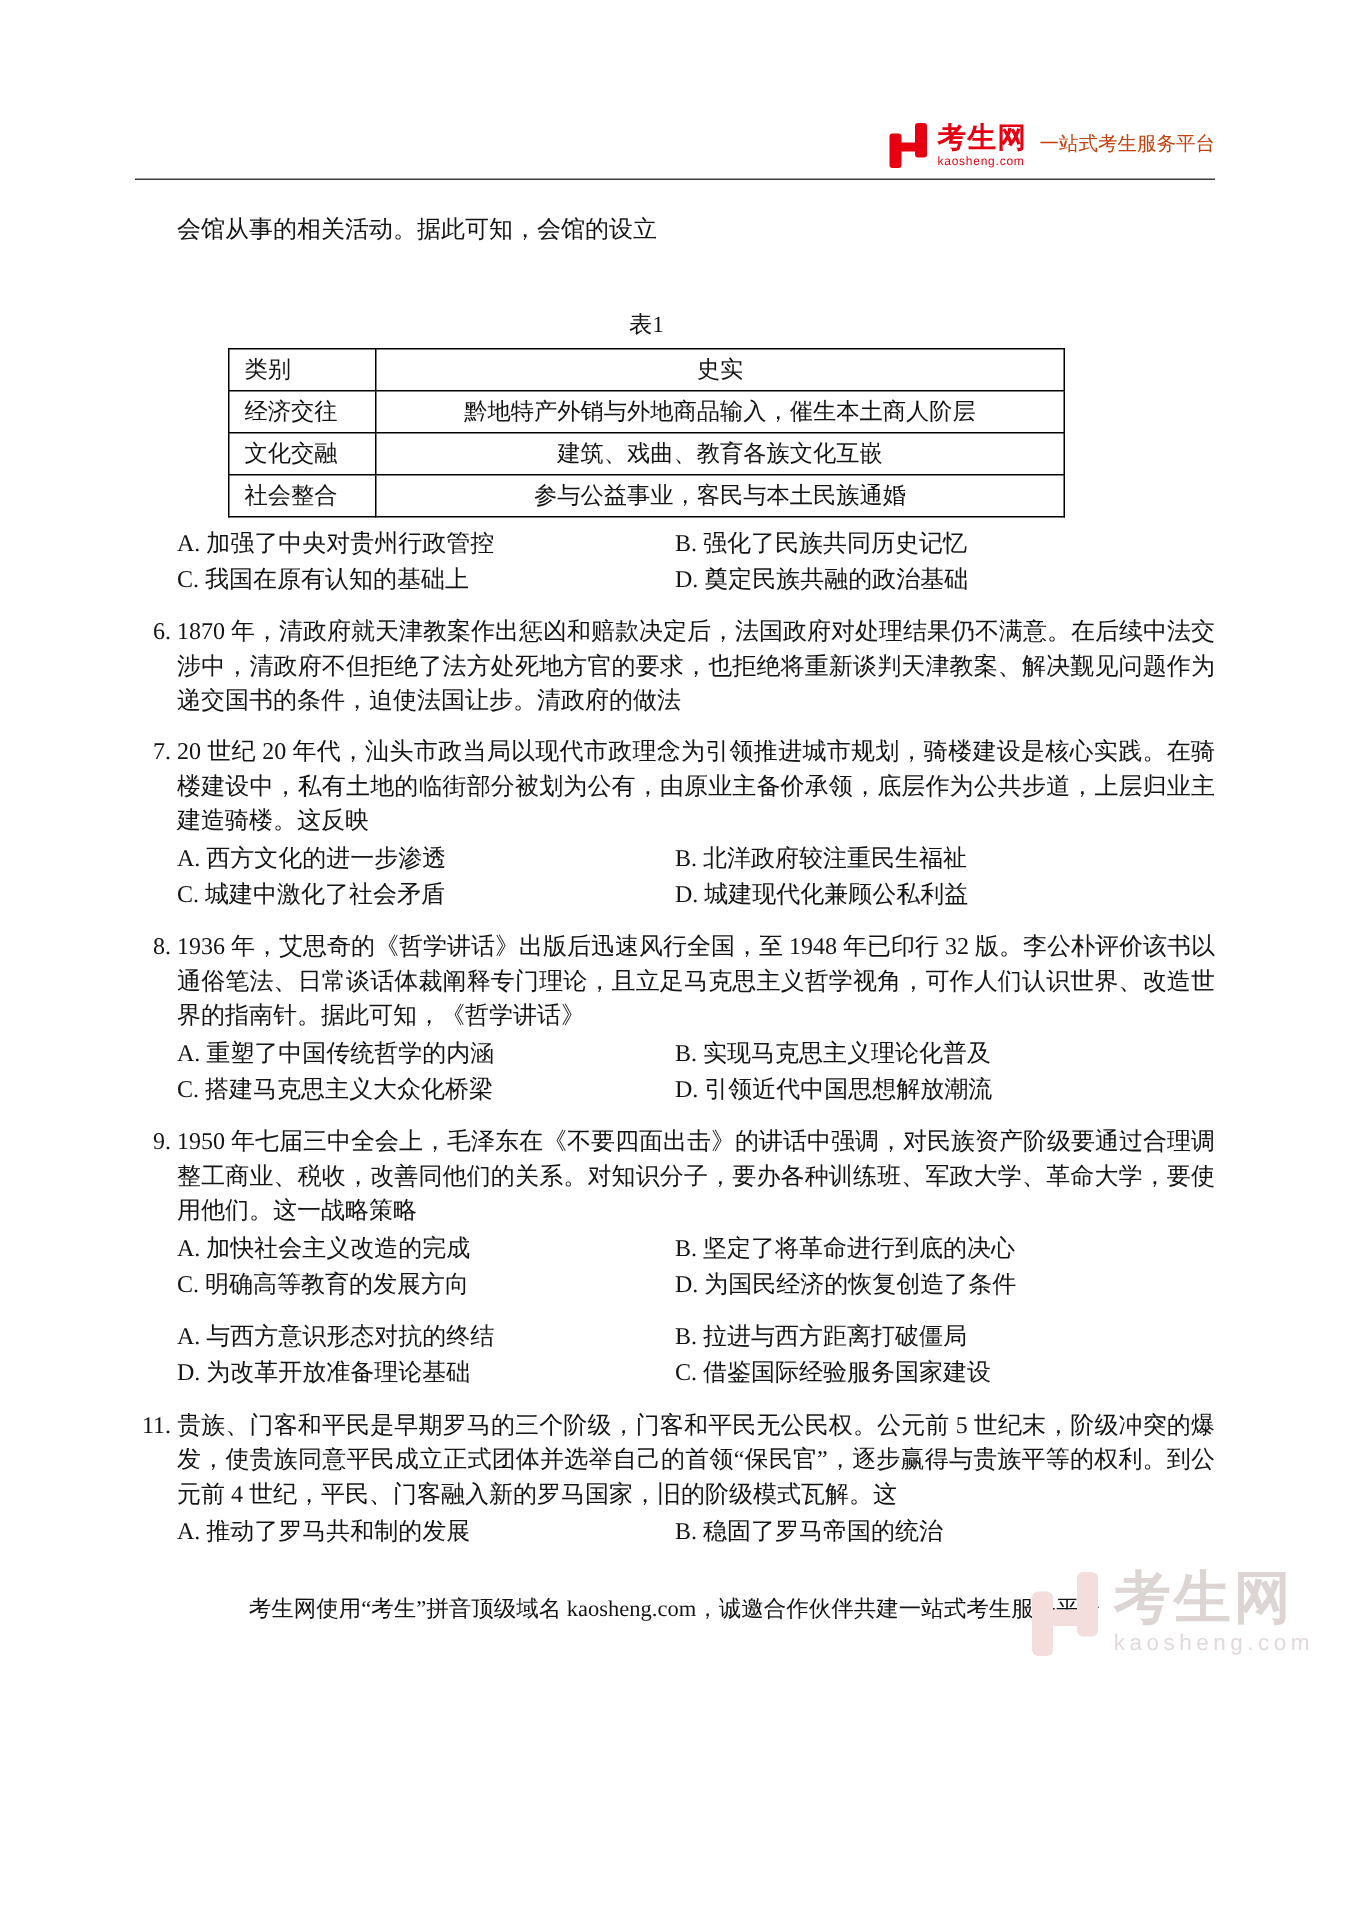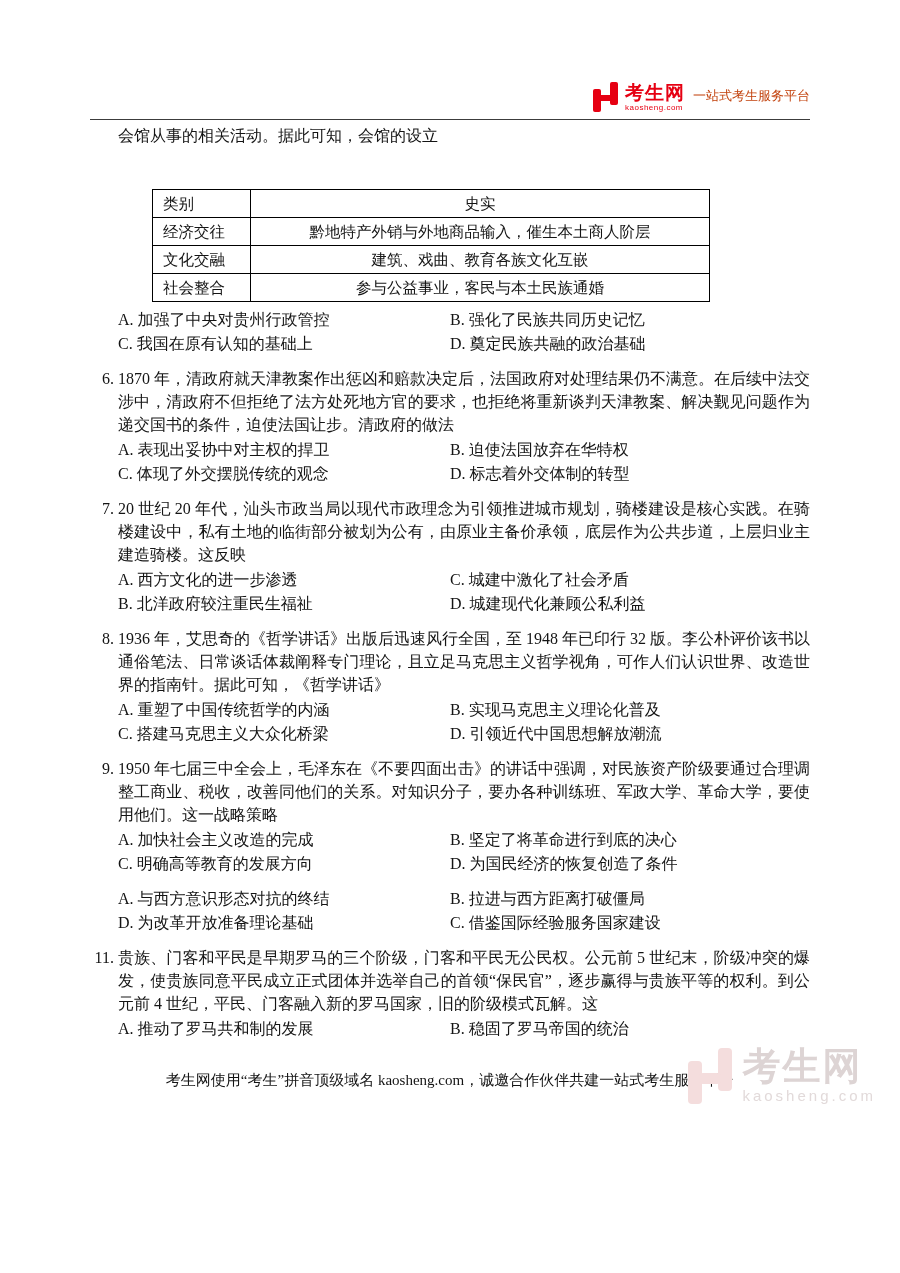--- a/index.html
+++ b/index.html
@@ -17,21 +17,21 @@
   .ks-icon .b1 { left:0; top:7px; width:8px; height:23px; }
   .ks-icon .b2 { right:0; top:0; width:8px; height:23px; }
   .ks-icon .b3 { left:6px; top:13px; width:13px; height:6px; }
   .brand-text { display:flex; flex-direction:column; line-height:1; }
   .brand-name { font-size:19px; font-weight:bold; color:#e60012; letter-spacing:1px; font-family:"Liberation Sans",sans-serif; }
   .brand-domain { font-size:8px; color:#e60012; margin-top:2px; letter-spacing:0.5px; font-family:"Liberation Sans",sans-serif; }
   .tagline { font-size:13px; color:#c2410c; margin-left:8px; padding-bottom:3px; font-family:"Liberation Sans",sans-serif; }
   .rule { border-top:1.4px solid #3c3c3c; margin:0 90px; }
   
   .content { padding:0 90px; font-size:16px; line-height:23px; }
-  .intro { padding-left:28px; margin-top:6px;font-family:Liberation Mono, monospace; }
+  .intro { padding-left:28px; margin-top:22px; }
   .table-wrap { width:558px; margin:40px 0 6px 62px; }
   .table-caption { text-align:center; margin-bottom:4px; font-size:15.5px; }
   table.fact { border-collapse:collapse; width:100%; }
   .fact th, .fact td { border:1px solid #000000; padding:2px 10px; font-weight:normal; font-size:15.5px; height:27px; }
   .fact th { text-align:center; }
   .fact .col-cat { text-align:left; width:98px; }
   .fact td.col-fact { text-align:center; }
   .options { display:grid; grid-template-columns:332px 1fr; padding-left:28px; margin-top:2px; }
   .option { line-height:24px; }
   .question { margin-top:11px; }
@@ -69,20 +69,21 @@
       <span class="tagline">一站式考生服务平台</span>
     </div>
   </div>
   <div class="rule"></div>
 
   <div class="content">
 
     <p class="intro">会馆从事的相关活动。据此可知，会馆的设立</p>
 
     <div class="table-wrap">
+      <div class="table-caption">表1</div>
       <table class="fact">
         <thead>
           <tr>
               <th class="col-cat">类别</th>
               <th>史实</th>
             </tr>
         </thead>
         <tbody>
             <tr>
               <td class="col-cat">经济交往</td>
@@ -103,33 +104,27 @@
     <div class="options">
         <div class="option">A. 加强了中央对贵州行政管控</div>
         <div class="option">B. 强化了民族共同历史记忆</div>
         <div class="option">C. 我国在原有认知的基础上</div>
         <div class="option">D. 奠定民族共融的政治基础</div>
       </div>
 
     <div>
         <div class="question">
           <p class="q-text"><span class="q-num">6.</span><span>1870 年，清政府就天津教案作出惩凶和赔款决定后，法国政府对处理结果仍不满意。在后续中法交涉中，清政府不但拒绝了法方处死地方官的要求，也拒绝将重新谈判天津教案、解决觐见问题作为递交国书的条件，迫使法国让步。清政府的做法</span></p>
-          <div class="options">
-            <div class="option">A. 表现出妥协中对主权的捍卫</div>
-            <div class="option">B. 迫使法国放弃在华特权</div>
-            <div class="option">C. 体现了外交摆脱传统的观念</div>
-            <div class="option">D. 标志着外交体制的转型</div>
-          </div>
         </div>
         <div class="question">
           <p class="q-text"><span class="q-num">7.</span><span>20 世纪 20 年代，汕头市政当局以现代市政理念为引领推进城市规划，骑楼建设是核心实践。在骑楼建设中，私有土地的临街部分被划为公有，由原业主备价承领，底层作为公共步道，上层归业主建造骑楼。这反映</span></p>
           <div class="options">
             <div class="option">A. 西方文化的进一步渗透</div>
+            <div class="option">B. 北洋政府较注重民生福祉</div>
             <div class="option">C. 城建中激化了社会矛盾</div>
-            <div class="option">B. 北洋政府较注重民生福祉</div>
             <div class="option">D. 城建现代化兼顾公私利益</div>
           </div>
         </div>
         <div class="question">
           <p class="q-text"><span class="q-num">8.</span><span>1936 年，艾思奇的《哲学讲话》出版后迅速风行全国，至 1948 年已印行 32 版。李公朴评价该书以通俗笔法、日常谈话体裁阐释专门理论，且立足马克思主义哲学视角，可作人们认识世界、改造世界的指南针。据此可知，《哲学讲话》</span></p>
           <div class="options">
             <div class="option">A. 重塑了中国传统哲学的内涵</div>
             <div class="option">B. 实现马克思主义理论化普及</div>
             <div class="option">C. 搭建马克思主义大众化桥梁</div>
             <div class="option">D. 引领近代中国思想解放潮流</div>

